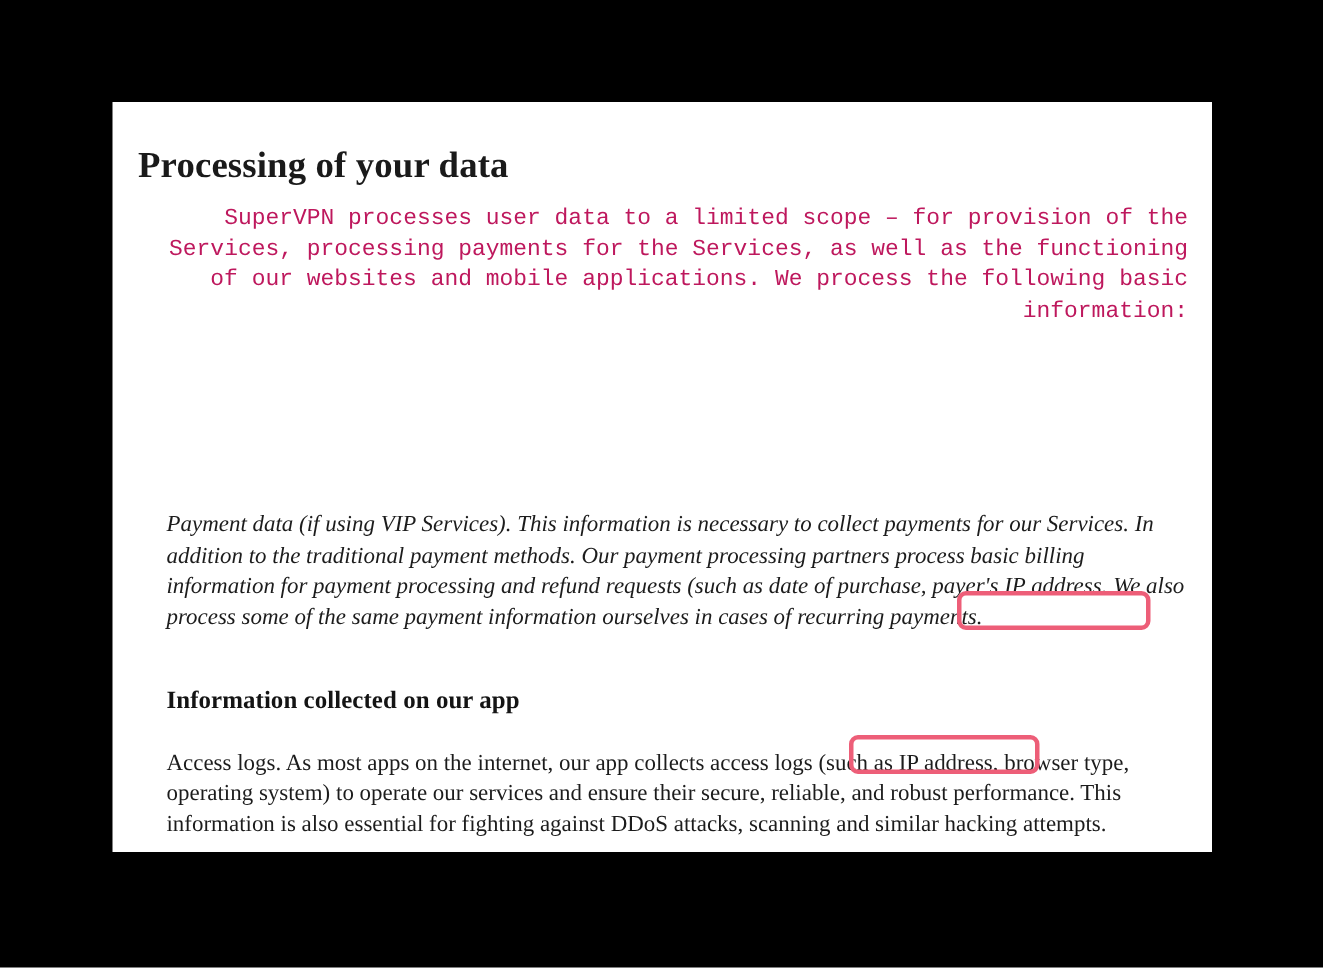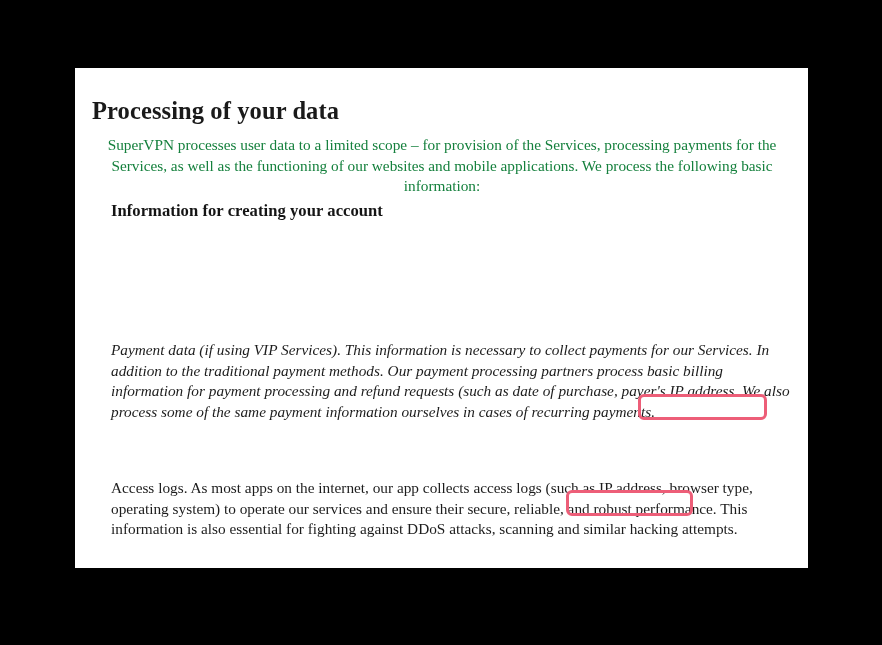--- a/index.html
+++ b/index.html
@@ -51,22 +51,23 @@
     white-space: nowrap;
   }
 
   .intro-para {
     position: absolute;
     left: 17px;
     top: 52px;
     width: 700px;
     font-size: 15.3px;
     line-height: 20.6px;
-    color: #15803d;
-    text-align: center;
+    color: #be185d;
+    text-align: right;
+    font-family: Liberation Mono, monospace;
   }
 
   .section {
     position: absolute;
     left: 36px;
     width: 682px;
   }
 
   .section-heading {
     font-size: 16.6px;
@@ -126,28 +127,28 @@
 <div class="viewport">
 
   <div class="doc-panel">
     <div class="doc-inner">
 
       <h1 class="page-title">Processing of your data</h1>
 
       <p class="intro-para">SuperVPN processes user data to a limited scope – for provision of the Services, processing payments for the Services, as well as the functioning of our websites and mobile applications. We process the following basic information:</p>
 
       <div class="section" id="section-account">
-        <h2 class="section-heading">Information for creating your account</h2>
       </div>
 
       <div class="section" id="section-payment">
         <p class="section-body">Payment data (if using VIP Services). This information is necessary to collect payments for our Services. In addition to the traditional payment methods. Our payment processing partners process basic billing information for payment processing and refund requests (such as date of purchase, payer's IP address. We also process some of the same payment information ourselves in cases of recurring payments.</p>
       </div>
 
       <div class="section" id="section-app">
+        <h2 class="section-heading">Information collected on our app</h2>
         <p class="section-body">Access logs. As most apps on the internet, our app collects access logs (such as IP address, browser type, operating system) to operate our services and ensure their secure, reliable, and robust performance. This information is also essential for fighting against DDoS attacks, scanning and similar hacking attempts.</p>
       </div>
 
     </div>
   </div>
 
   <div class="hl-box" id="highlight-payer-ip"></div>
 
   <div class="hl-box" id="highlight-such-as-ip"></div>
 

